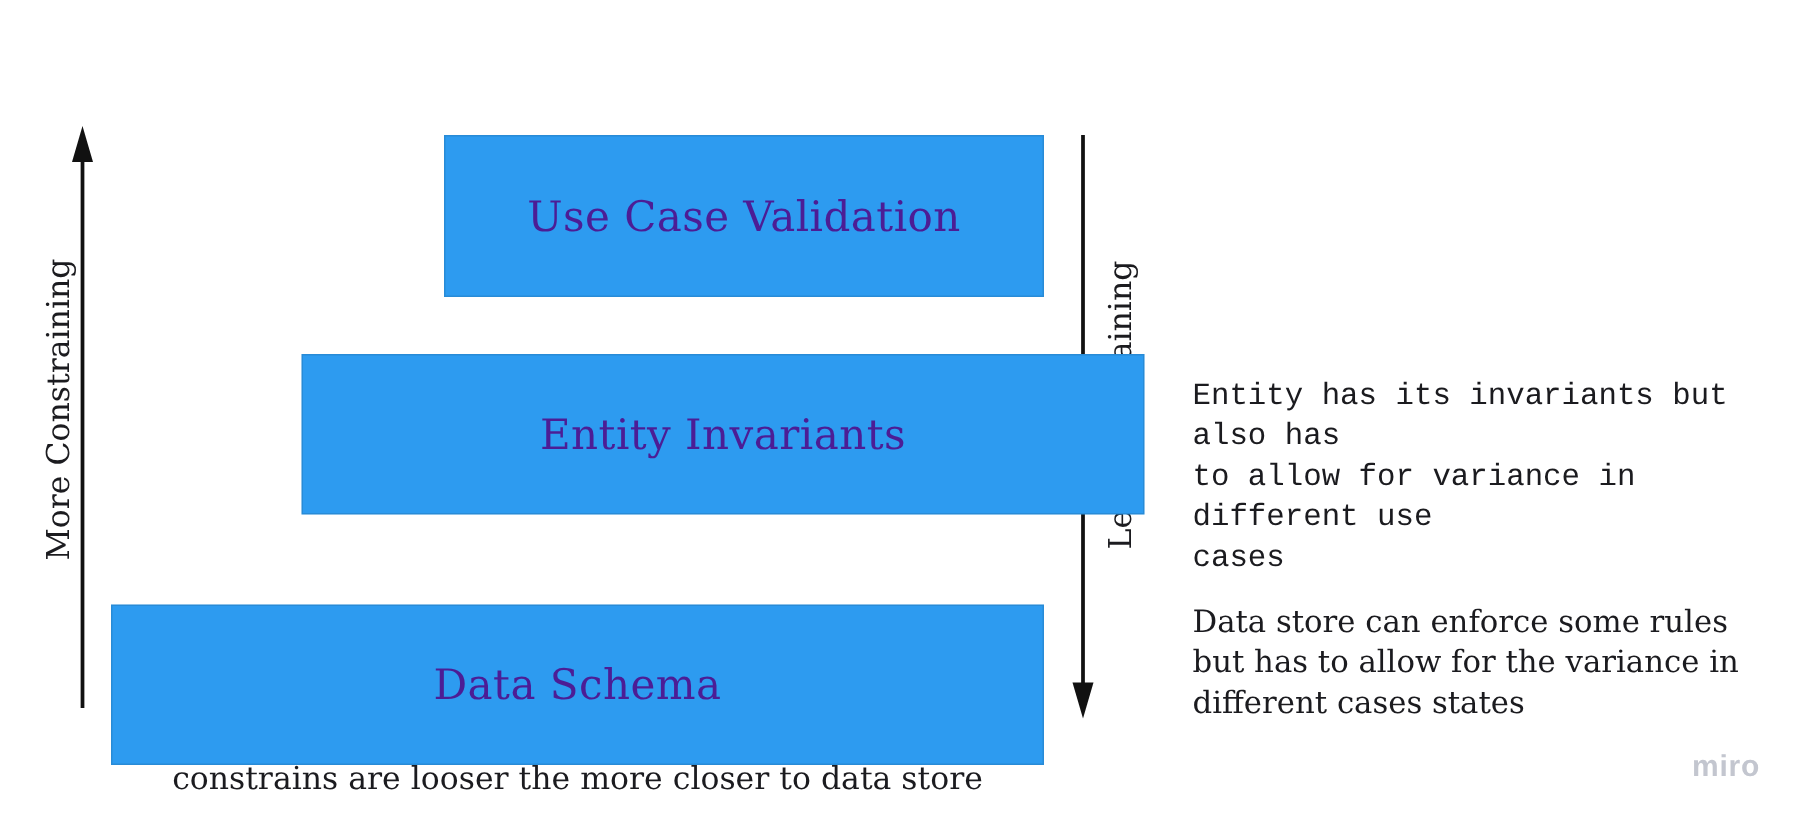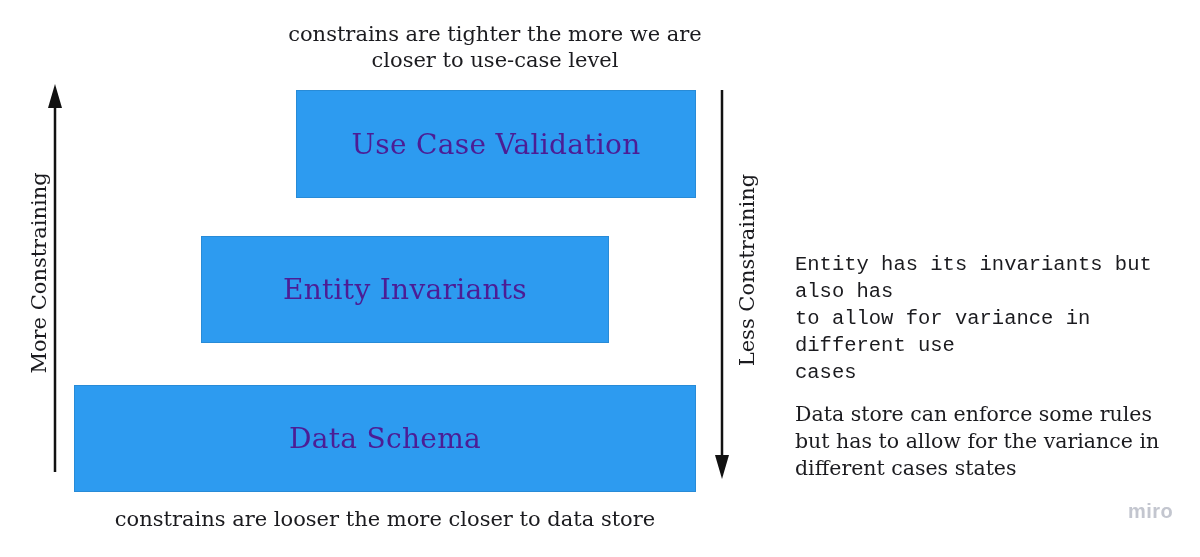--- a/index.html
+++ b/index.html
@@ -58,22 +58,22 @@
     display: flex;
     align-items: center;
     justify-content: center;
   }
   .bar .bar-label {
     color: #4c1d95;
     font-size: 28px;
     letter-spacing: 0.3px;
   }
   .bar.level-1 { left: 296px; top: 90px;  width: 400px; height: 108px; }
-  .bar.level-2 { left: 201px; top: 236px; width: 408px; height: 107px; }
-  .bar.level-3 { left: 74px;  top: 385px; width: 622px; height: 107px; }
+  .bar.level-2 { left: 201px; top: 236px; width: 562px; height: 107px; }
+  .bar.level-3 { left: 74px;  top: 403px; width: 622px; height: 107px; }
   .note {
     position: absolute;
     left: 795px;
     width: 405px;
     font-size: 20.5px;
     line-height: 27px;
     white-space: pre-line;
   }
   .note.n1 { top: 108px; }
   .note.n2 { top: 251px; font-family: Liberation Mono, monospace; }
@@ -87,22 +87,20 @@
     font-weight: 600;
     letter-spacing: 0.5px;
     color: #c3c6cf;
   }
 </style>
 </head>
 <body>
 
 <div class="canvas">
 
-  <div class="top-caption">constrains are tighter the more we are
-closer to use-case level</div>
 
   <svg class="arrow-svg" viewBox="0 0 1200 557" xmlns="http://www.w3.org/2000/svg">
     <g>
       <line x1="55" y1="472" x2="55" y2="100" stroke="#111111" stroke-width="2.5"></line>
       <polygon points="55,84 48,108 62,108" fill="#111111"></polygon>
     </g>
     <g>
       <line x1="722" y1="90" x2="722" y2="462" stroke="#111111" stroke-width="2.5"></line>
       <polygon points="722,479 715,455 729,455" fill="#111111"></polygon>
     </g>

